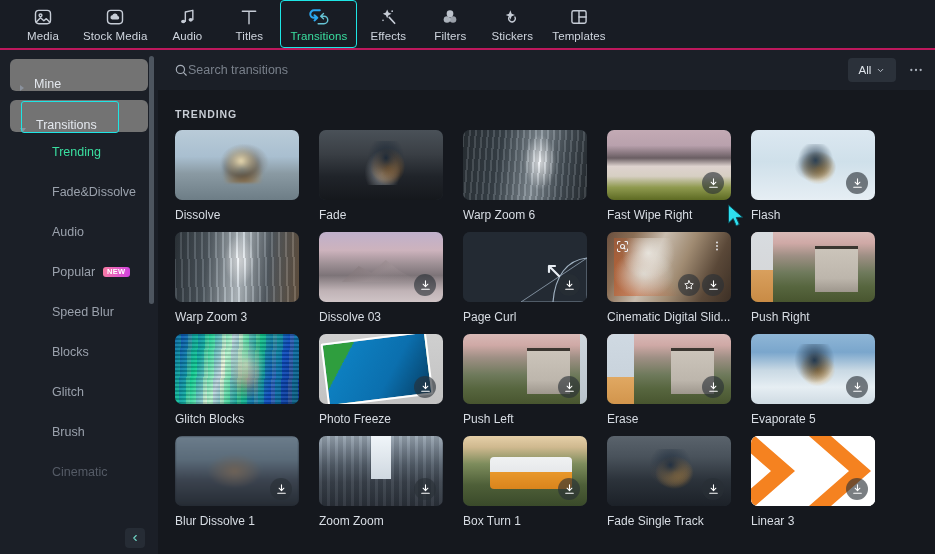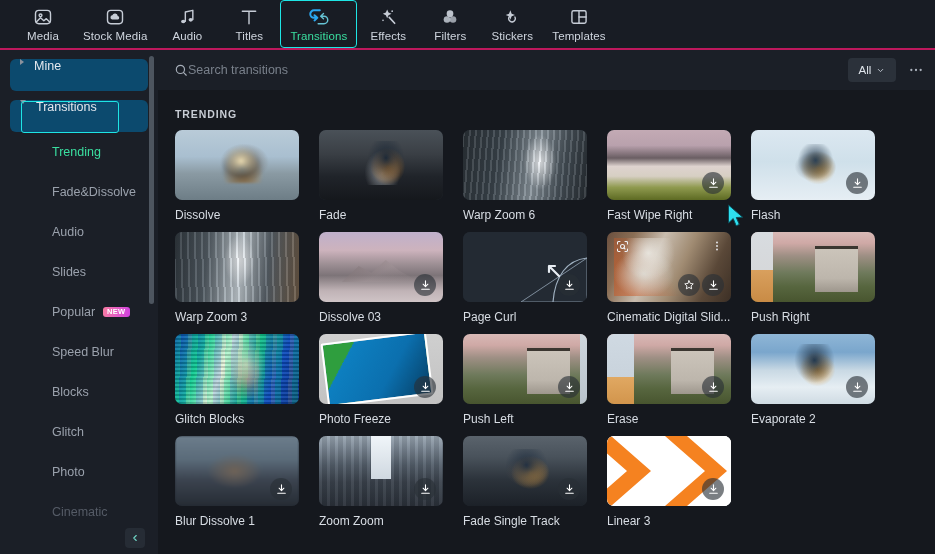--- a/index.html
+++ b/index.html
@@ -57,23 +57,23 @@
     position: absolute; top: 50px; left: 0;
     width: 158px; height: 504px;
     background: #1b1f27;
     overflow: hidden;
   }
   .side-pill {
     position: relative;
     margin: 9px 10px 0 10px;
     height: 32px;
     border-radius: 6px;
-    background: #0c4a6e;
+    background: #737373;
     display: flex;
-    align-items: flex-start;
+    align-items: flex-end;
     padding-left: 10px;
     cursor: pointer;
   }
   .side-pill .caret {
     width: 0; height: 0;
     border-left: 4px solid #8b929d;
     border-top: 3.5px solid transparent;
     border-bottom: 3.5px solid transparent;
     margin-right: 10px;
     flex: 0 0 auto;
@@ -540,37 +540,34 @@
       <div class="sub-item active">
         <span>Trending</span>
       </div>
       <div class="sub-item">
         <span>Fade&amp;Dissolve</span>
       </div>
       <div class="sub-item">
         <span>Audio</span>
       </div>
       <div class="sub-item">
-        <span>Slides</span>
-      </div>
-      <div class="sub-item">
         <span>Popular</span>
         <span class="badge-new">NEW</span>
       </div>
       <div class="sub-item">
         <span>Speed Blur</span>
       </div>
       <div class="sub-item">
         <span>Blocks</span>
       </div>
       <div class="sub-item">
         <span>Glitch</span>
       </div>
       <div class="sub-item">
-        <span>Photo</span>
+        <span>Brush</span>
       </div>
       <div class="sub-item dim">
         <span>Cinematic</span>
       </div>
     </div>
 
   <div id="side-scroll-track"></div>
   <div id="side-scroll-thumb"></div>
 
   <div id="collapse-btn">
@@ -779,21 +776,21 @@
         <div class="thumb">
           <div class="img art-evaporate"></div>
           <div class="dl-btn">
             <svg viewBox="0 0 24 24" fill="none" stroke="currentColor" stroke-width="2" stroke-linecap="round" stroke-linejoin="round">
               <path d="M12 3.5v10"></path>
               <path d="M7.6 9.6 L12 14 l4.4-4.4"></path>
               <path d="M5 19h14"></path>
             </svg>
           </div>
         </div>
-        <div class="card-label">Evaporate 2</div>
+        <div class="card-label">Evaporate 5</div>
       </div>
       <div class="card">
         <div class="thumb">
           <div class="img art-blurboard"></div>
           <div class="dl-btn">
             <svg viewBox="0 0 24 24" fill="none" stroke="currentColor" stroke-width="2" stroke-linecap="round" stroke-linejoin="round">
               <path d="M12 3.5v10"></path>
               <path d="M7.6 9.6 L12 14 l4.4-4.4"></path>
               <path d="M5 19h14"></path>
             </svg>
@@ -806,20 +803,33 @@
           <div class="img art-citystreet"></div>
           <div class="dl-btn">
             <svg viewBox="0 0 24 24" fill="none" stroke="currentColor" stroke-width="2" stroke-linecap="round" stroke-linejoin="round">
               <path d="M12 3.5v10"></path>
               <path d="M7.6 9.6 L12 14 l4.4-4.4"></path>
               <path d="M5 19h14"></path>
             </svg>
           </div>
         </div>
         <div class="card-label">Zoom Zoom</div>
+      </div>
+      <div class="card">
+        <div class="thumb">
+          <div class="img art-bus"></div>
+          <div class="dl-btn">
+            <svg viewBox="0 0 24 24" fill="none" stroke="currentColor" stroke-width="2" stroke-linecap="round" stroke-linejoin="round">
+              <path d="M12 3.5v10"></path>
+              <path d="M7.6 9.6 L12 14 l4.4-4.4"></path>
+              <path d="M5 19h14"></path>
+            </svg>
+          </div>
+        </div>
+        <div class="card-label">Box Turn 1</div>
       </div>
       <div class="card">
         <div class="thumb">
           <div class="img art-fadesingle"></div>
           <div class="dl-btn">
             <svg viewBox="0 0 24 24" fill="none" stroke="currentColor" stroke-width="2" stroke-linecap="round" stroke-linejoin="round">
               <path d="M12 3.5v10"></path>
               <path d="M7.6 9.6 L12 14 l4.4-4.4"></path>
               <path d="M5 19h14"></path>
             </svg>

